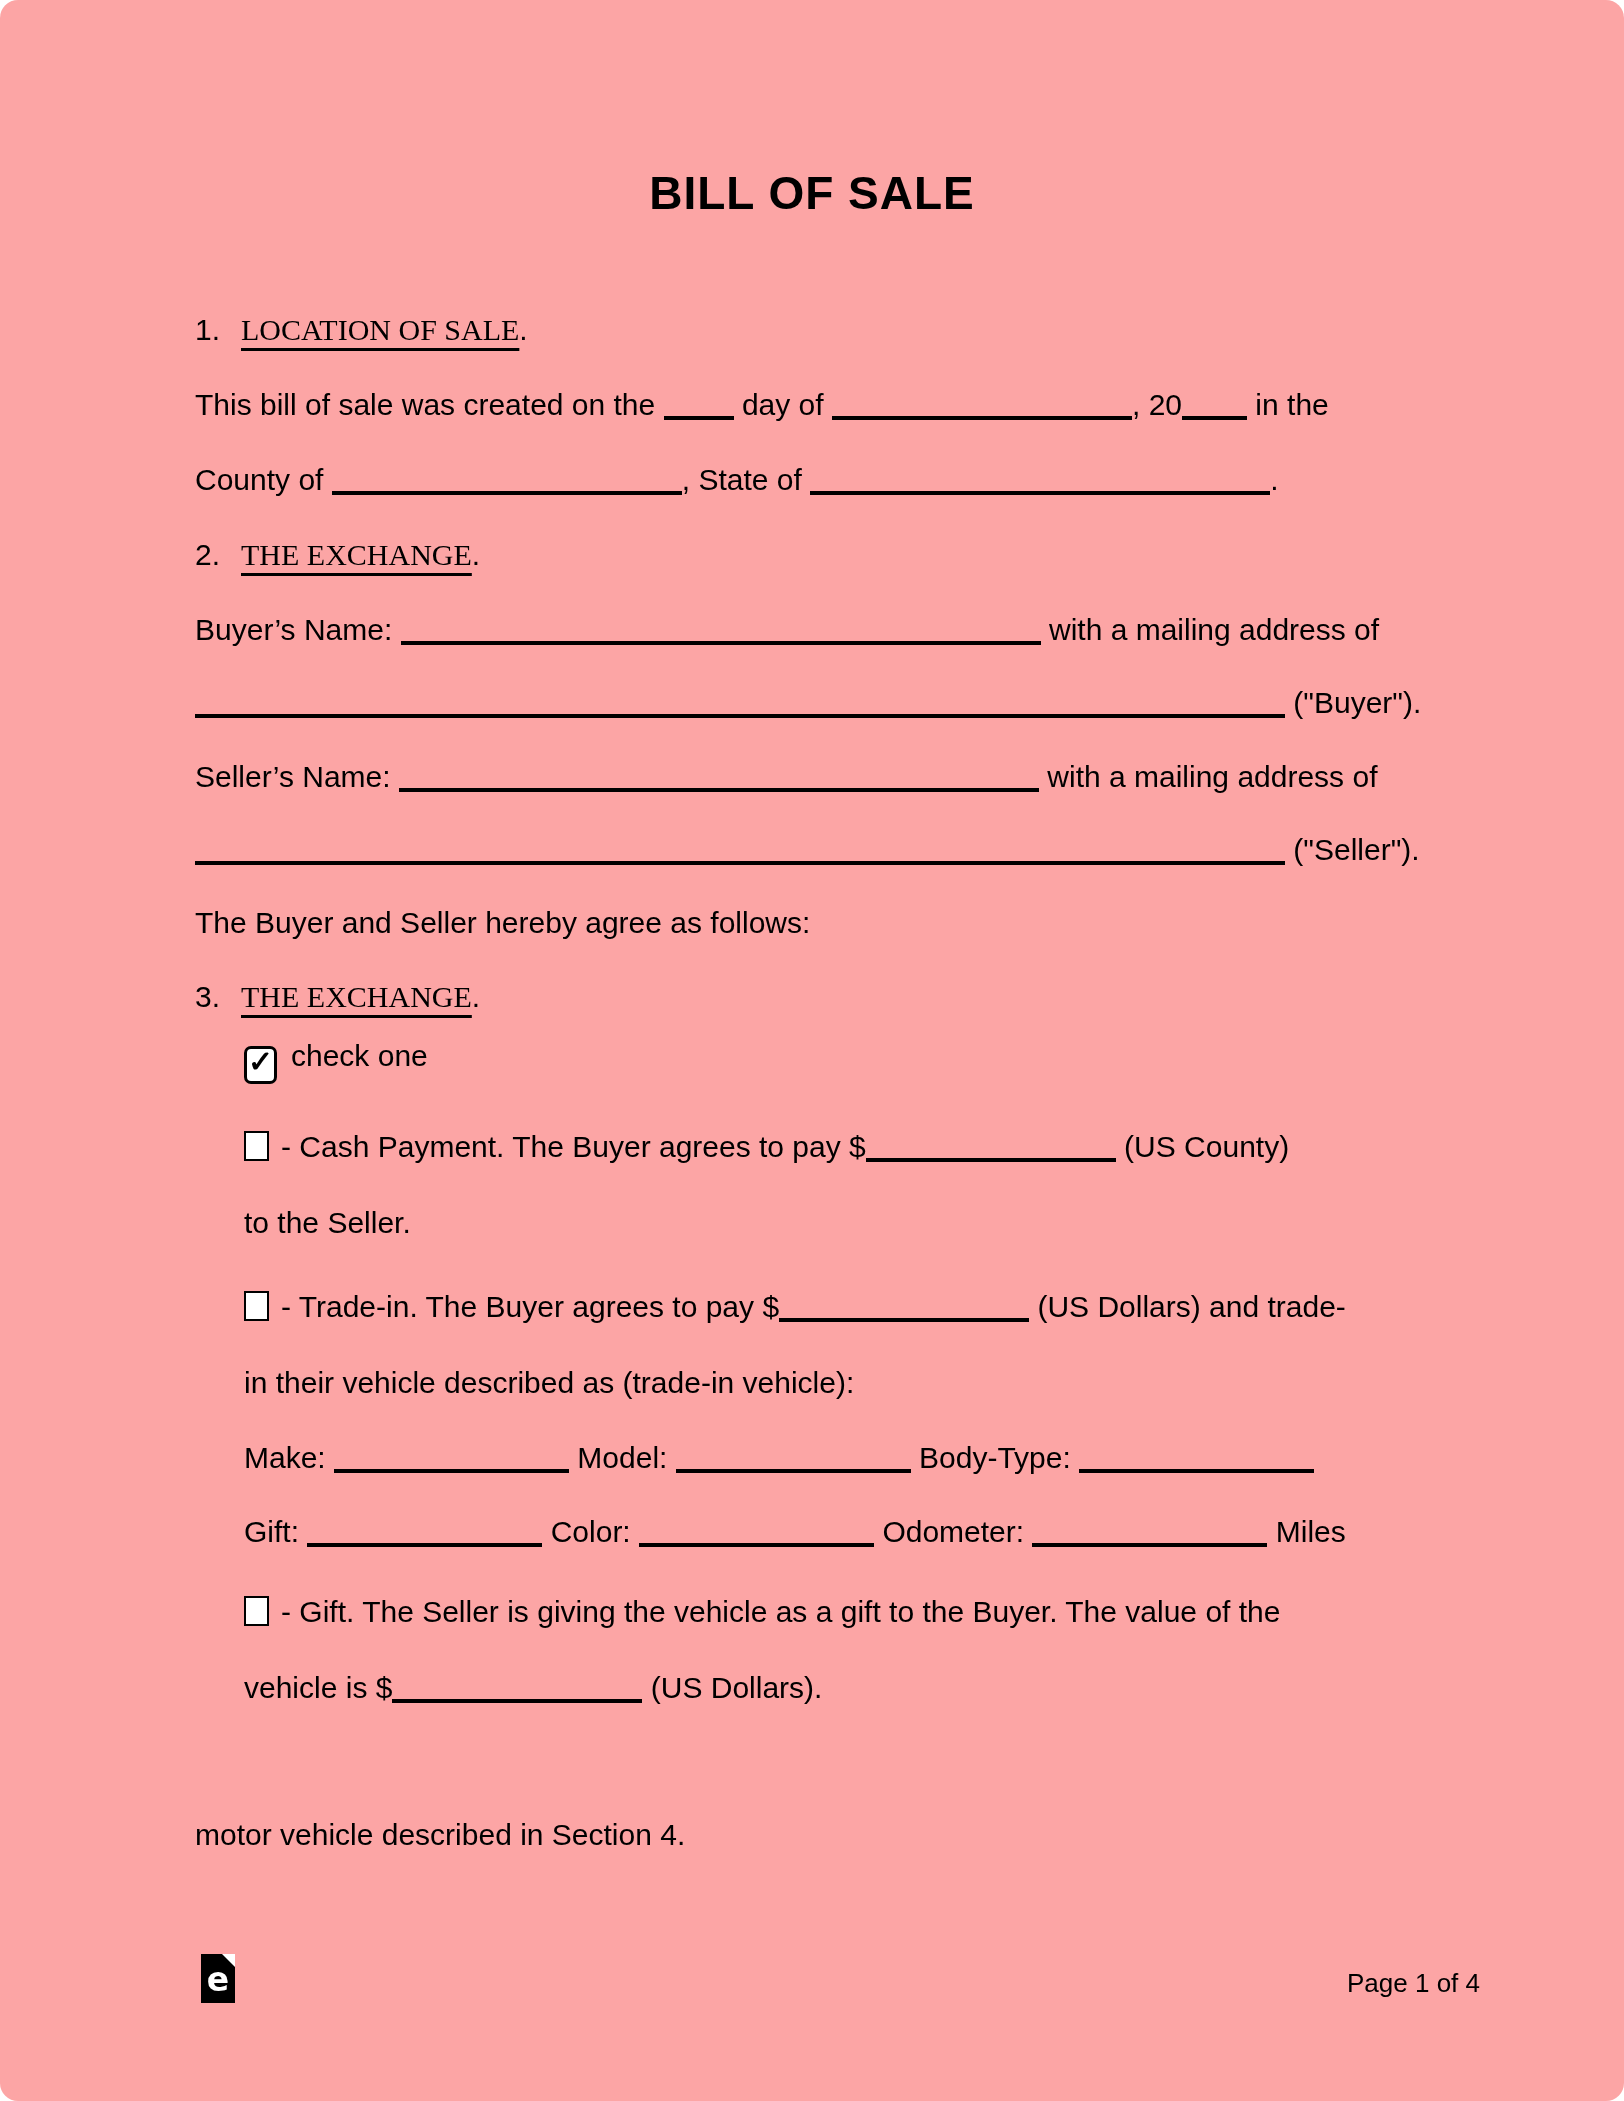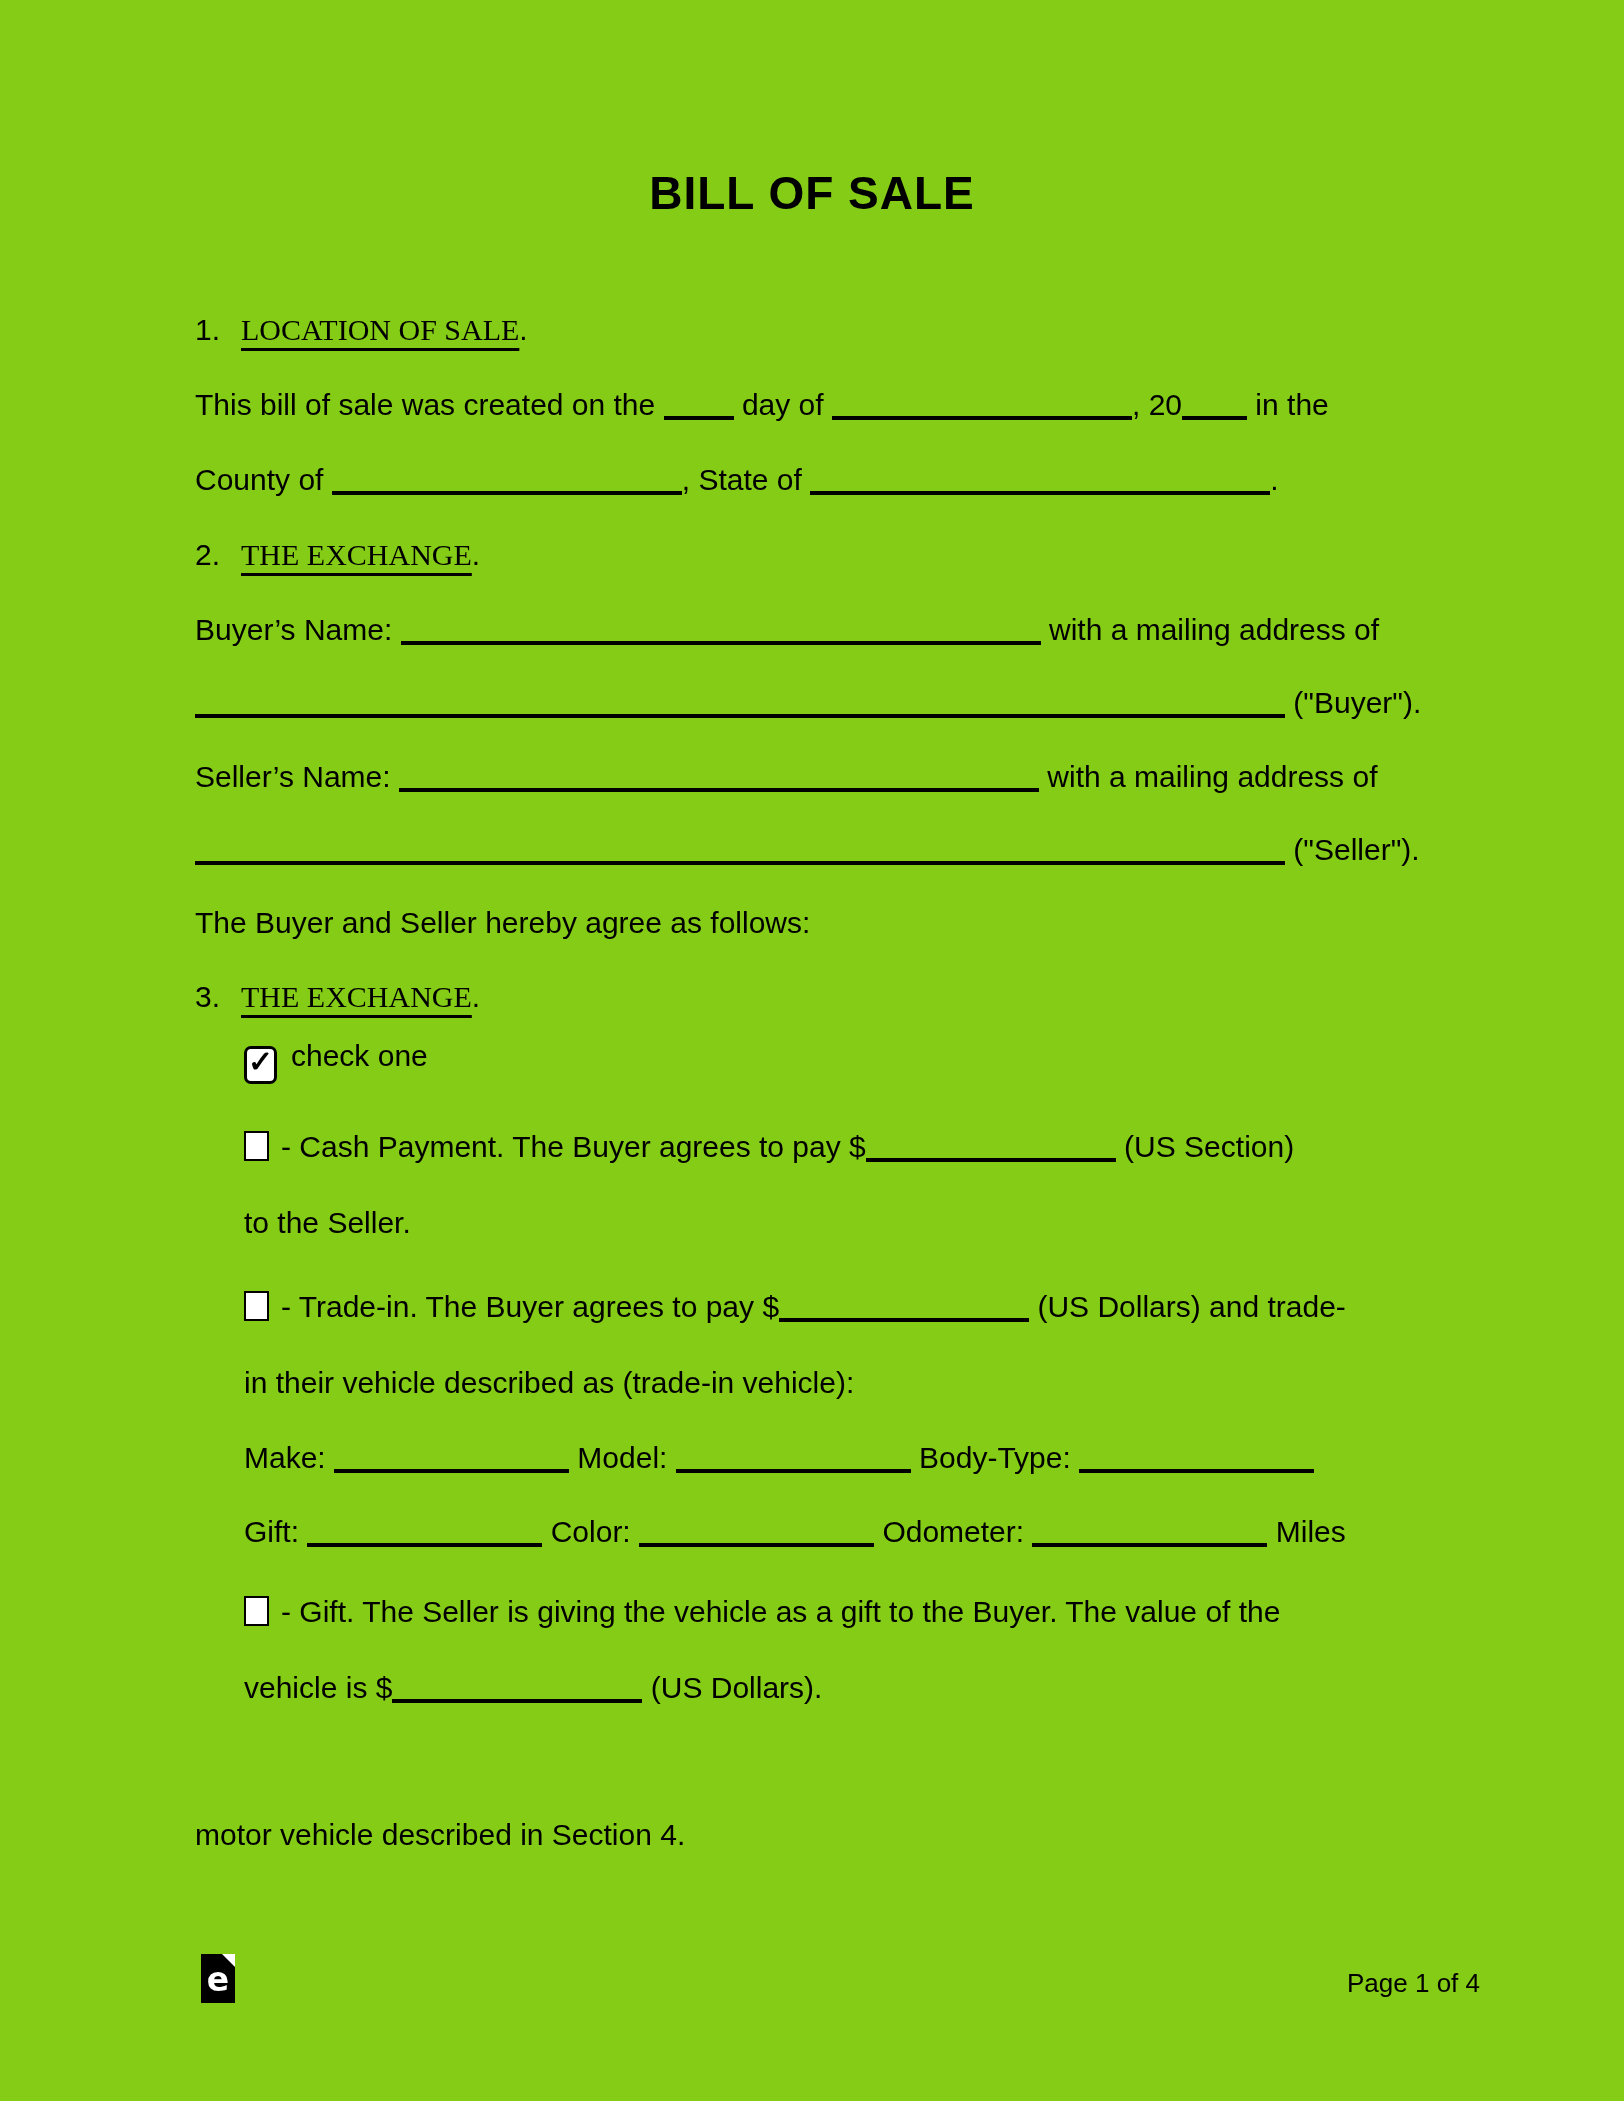--- a/index.html
+++ b/index.html
@@ -1,17 +1,17 @@
 <!DOCTYPE html>
 <html><head>
 <meta charset="utf-8">
 <style>
   html,body{margin:0;padding:0;background:#ffffff;}
-  .page{position:relative;width:1624px;height:2101px;background:#84cc16;
-        font-family:"Liberation Sans",sans-serif;color:#000;overflow:hidden;}
+  .page{position:relative;width:1624px;height:2101px;background:#fca5a5;
+        font-family:"Liberation Sans",sans-serif;color:#000;overflow:hidden;border-radius:18px;}
   .title{position:absolute;left:0;width:100%;top:166px;text-align:center;
          font-size:46px;font-weight:bold;letter-spacing:1px;}
   .ln{position:absolute;white-space:pre;font-size:30px;line-height:40px;}
   .b{font-weight:normal;}
   .u{text-decoration:underline;text-decoration-thickness:3px;text-underline-offset:8px;font-family:Liberation Serif, serif;}
   .num{display:inline-block;width:46px;}
   
   .bl{display:inline-block;height:4px;background:#000;position:relative;top:5px;}
   .bl-day{width:70px;}   .bl-month{width:300px;} .bl-yr{width:65px;}
   .bl-county{width:350px;} .bl-state{width:460px;}
@@ -56,21 +56,21 @@
   <div class="ln" style="left:195px;top:757px"><span class="b">Seller’s Name</span><span>: </span><span class="bl bl-name"></span><span> with a mailing address of</span></div>
 
   <div class="ln" style="left:195px;top:830px"><span class="bl bl-addr"></span><span> ("Seller").</span></div>
 
   <div class="ln" style="left:195px;top:903px">The Buyer and Seller hereby agree as follows:</div>
 
   <div class="ln" style="left:195px;top:977px"><span class="num">3.</span><span class="u">THE EXCHANGE</span><span>.</span></div>
 
   <div class="ln" style="left:244px;top:1036px"><span class="cbr"><span class="mk">✓</span></span><span>check one</span></div>
 
-  <div class="ln" style="left:244px;top:1127px"><span class="cb"></span><span>- </span><span class="b">Cash Payment</span><span>. The Buyer agrees to pay $</span><span class="bl bl-amt"></span><span> (US Section)</span></div>
+  <div class="ln" style="left:244px;top:1127px"><span class="cb"></span><span>- </span><span class="b">Cash Payment</span><span>. The Buyer agrees to pay $</span><span class="bl bl-amt"></span><span> (US County)</span></div>
 
   <div class="ln" style="left:244px;top:1203px">to the Seller.</div>
 
   <div class="ln" style="left:244px;top:1287px"><span class="cb"></span><span>- </span><span class="b">Trade-in</span><span>. The Buyer agrees to pay $</span><span class="bl bl-amt"></span><span> (US Dollars) and trade-</span></div>
 
   <div class="ln" style="left:244px;top:1363px">in their vehicle described as (trade-in vehicle):</div>
 
   <div class="ln" style="left:244px;top:1438px"><span>Make: </span><span class="bl bl-veh"></span><span> Model: </span><span class="bl bl-veh"></span><span> Body-Type: </span><span class="bl bl-veh"></span></div>
 
   <div class="ln" style="left:244px;top:1512px"><span>Gift: </span><span class="bl bl-veh"></span><span> Color: </span><span class="bl bl-veh"></span><span> Odometer: </span><span class="bl bl-veh"></span><span> Miles</span></div>

